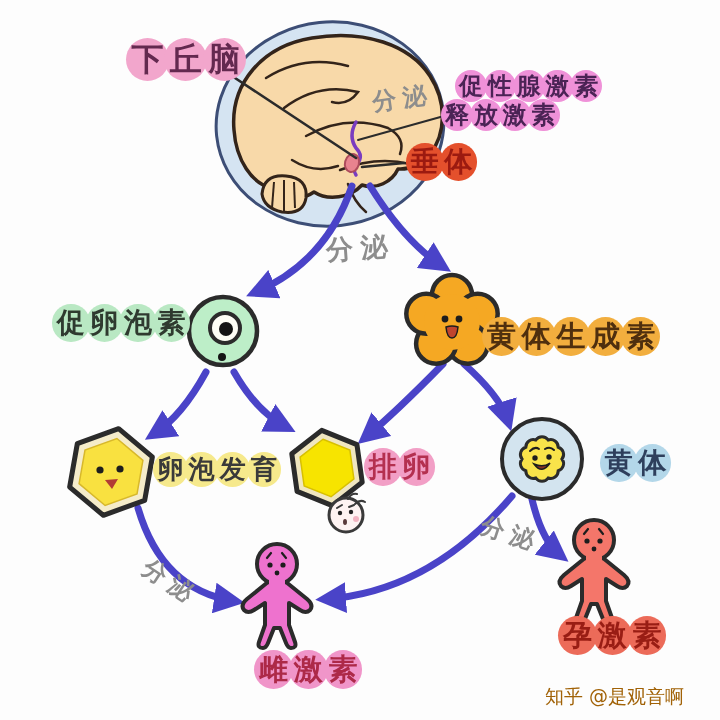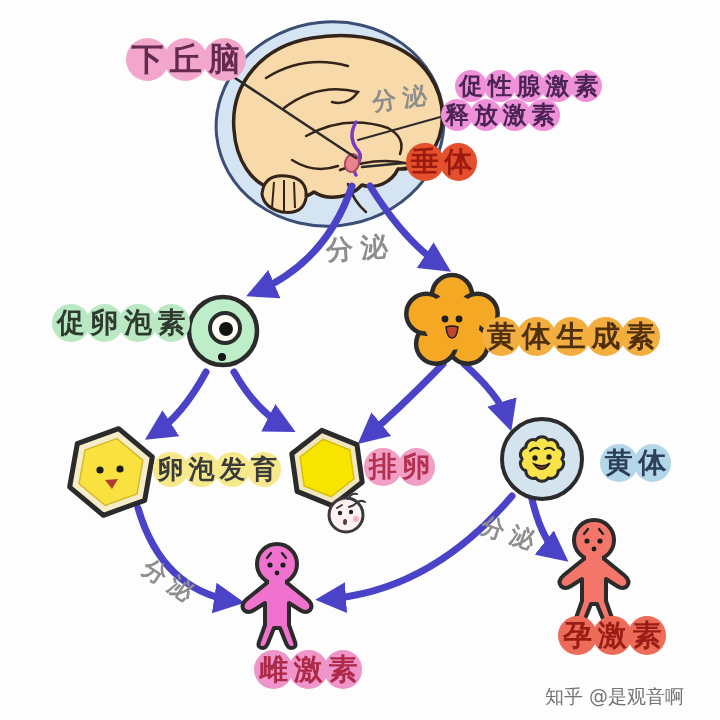--- a/index.html
+++ b/index.html
@@ -5,21 +5,21 @@
   html,body{margin:0;padding:0;background:#ffffff;}
   #canvas{position:relative;width:720px;height:720px;background:#fdfdfd;overflow:hidden;
           font-family:"DejaVu Sans",sans-serif;}
   svg{position:absolute;overflow:visible;}
   .lbl{position:absolute;display:flex;font-weight:700;line-height:1;white-space:nowrap;}
   .bubble .ch{display:inline-flex;align-items:center;justify-content:center;
               width:1.34em;height:1.34em;border-radius:50%;background:var(--bub);}
   .bubble .ch + .ch{margin-left:-0.14em;}
   .secr{position:absolute;color:#8d8d8d;font-weight:700;letter-spacing:.28em;
         white-space:nowrap;line-height:1;}
-  .wm{position:absolute;color:#737373;font-weight:400;}
+  .wm{position:absolute;color:#a16207;font-weight:400;}
 </style>
 </head>
 <body>
 
 <div id="canvas">
 
   <svg style="left:200px;top:12px" width="260" height="228" viewBox="0 0 260 228">
     <ellipse cx="130" cy="112" rx="114" ry="102" transform="rotate(-6 130 112)" fill="#d5e4f2" stroke="#3d4e76" stroke-width="3"></ellipse>
     <path d="M34,118 C30,72 62,34 112,26 C164,17 210,33 230,64 C247,90 246,122 230,142
          C222,152 210,158 198,157 C192,170 176,178 162,173 C150,186 128,189 114,180

